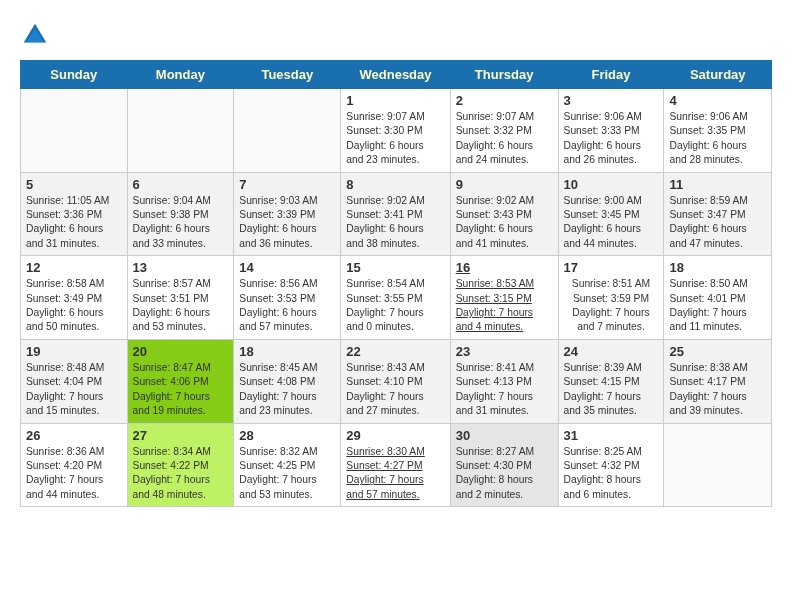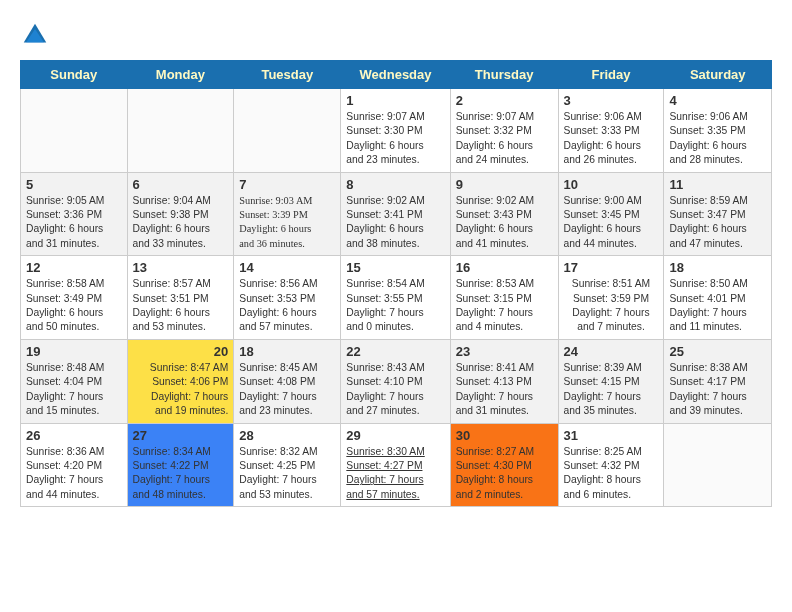--- a/index.html
+++ b/index.html
@@ -161,35 +161,35 @@
           <span class="day-number">4</span>
           <div class="day-info" style="white-space: pre-line;">Sunrise: 9:06 AM
 Sunset: 3:35 PM
 Daylight: 6 hours
 and 28 minutes.</div>
         </td>
       </tr>
       <tr>
         <td style="background: rgb(242, 242, 242);">
           <span class="day-number">5</span>
-          <div class="day-info" style="white-space: pre-line;">Sunrise: 9:05 AM
+          <div class="day-info" style="white-space: pre-line;">Sunrise: 11:05 AM
 Sunset: 3:36 PM
 Daylight: 6 hours
 and 31 minutes.</div>
         </td>
         <td style="background: rgb(242, 242, 242);">
           <span class="day-number">6</span>
           <div class="day-info" style="white-space: pre-line;">Sunrise: 9:04 AM
 Sunset: 9:38 PM
 Daylight: 6 hours
 and 33 minutes.</div>
         </td>
         <td style="background: rgb(242, 242, 242);">
           <span class="day-number">7</span>
-          <div class="day-info" style="white-space: pre-line; font-family: Liberation Serif, serif;">Sunrise: 9:03 AM
+          <div class="day-info" style="white-space: pre-line;">Sunrise: 9:03 AM
 Sunset: 3:39 PM
 Daylight: 6 hours
 and 36 minutes.</div>
         </td>
         <td style="background: rgb(242, 242, 242);">
           <span class="day-number">8</span>
           <div class="day-info" style="white-space: pre-line;">Sunrise: 9:02 AM
 Sunset: 3:41 PM
 Daylight: 6 hours
 and 38 minutes.</div>
@@ -238,21 +238,21 @@
 Daylight: 6 hours
 and 57 minutes.</div>
         </td>
         <td style="background: rgb(255, 255, 255);">
           <span class="day-number">15</span>
           <div class="day-info" style="white-space: pre-line;">Sunrise: 8:54 AM
 Sunset: 3:55 PM
 Daylight: 7 hours
 and 0 minutes.</div>
         </td>
-        <td style="background: rgb(255, 255, 255);">
+        <td style="background: rgb(255, 255, 255); text-decoration: underline;">
           <span class="day-number">16</span>
           <div class="day-info" style="white-space: pre-line;">Sunrise: 8:53 AM
 Sunset: 3:15 PM
 Daylight: 7 hours
 and 4 minutes.</div>
         </td>
         <td style="background: rgb(255, 255, 255);">
           <span class="day-number">17</span>
           <div class="day-info" style="white-space: pre-line; text-align: center;">Sunrise: 8:51 AM
 Sunset: 3:59 PM
@@ -268,21 +268,21 @@
         </td>
       </tr>
       <tr>
         <td style="background: rgb(242, 242, 242);">
           <span class="day-number">19</span>
           <div class="day-info" style="white-space: pre-line;">Sunrise: 8:48 AM
 Sunset: 4:04 PM
 Daylight: 7 hours
 and 15 minutes.</div>
         </td>
-        <td style="background: #fde047; text-align: right;">
+        <td style="background: #84cc16;">
           <span class="day-number">20</span>
           <div class="day-info" style="white-space: pre-line;">Sunrise: 8:47 AM
 Sunset: 4:06 PM
 Daylight: 7 hours
 and 19 minutes.</div>
         </td>
         <td style="background: rgb(242, 242, 242);">
           <span class="day-number">18</span>
           <div class="day-info" style="white-space: pre-line;">Sunrise: 8:45 AM
 Sunset: 4:08 PM
@@ -319,42 +319,42 @@
         </td>
       </tr>
       <tr>
         <td style="background: rgb(255, 255, 255);">
           <span class="day-number">26</span>
           <div class="day-info" style="white-space: pre-line;">Sunrise: 8:36 AM
 Sunset: 4:20 PM
 Daylight: 7 hours
 and 44 minutes.</div>
         </td>
-        <td style="background: #3b82f6;">
+        <td style="background: #bef264;">
           <span class="day-number">27</span>
           <div class="day-info" style="white-space: pre-line;">Sunrise: 8:34 AM
 Sunset: 4:22 PM
 Daylight: 7 hours
 and 48 minutes.</div>
         </td>
         <td style="background: rgb(255, 255, 255);">
           <span class="day-number">28</span>
           <div class="day-info" style="white-space: pre-line;">Sunrise: 8:32 AM
 Sunset: 4:25 PM
 Daylight: 7 hours
 and 53 minutes.</div>
         </td>
         <td style="background: rgb(255, 255, 255);">
           <span class="day-number">29</span>
           <div class="day-info" style="white-space: pre-line; text-decoration: underline;">Sunrise: 8:30 AM
 Sunset: 4:27 PM
 Daylight: 7 hours
 and 57 minutes.</div>
         </td>
-        <td style="background: #f97316;">
+        <td style="background: #e5e5e5;">
           <span class="day-number">30</span>
           <div class="day-info" style="white-space: pre-line;">Sunrise: 8:27 AM
 Sunset: 4:30 PM
 Daylight: 8 hours
 and 2 minutes.</div>
         </td>
         <td style="background: rgb(255, 255, 255);">
           <span class="day-number">31</span>
           <div class="day-info" style="white-space: pre-line;">Sunrise: 8:25 AM
 Sunset: 4:32 PM

